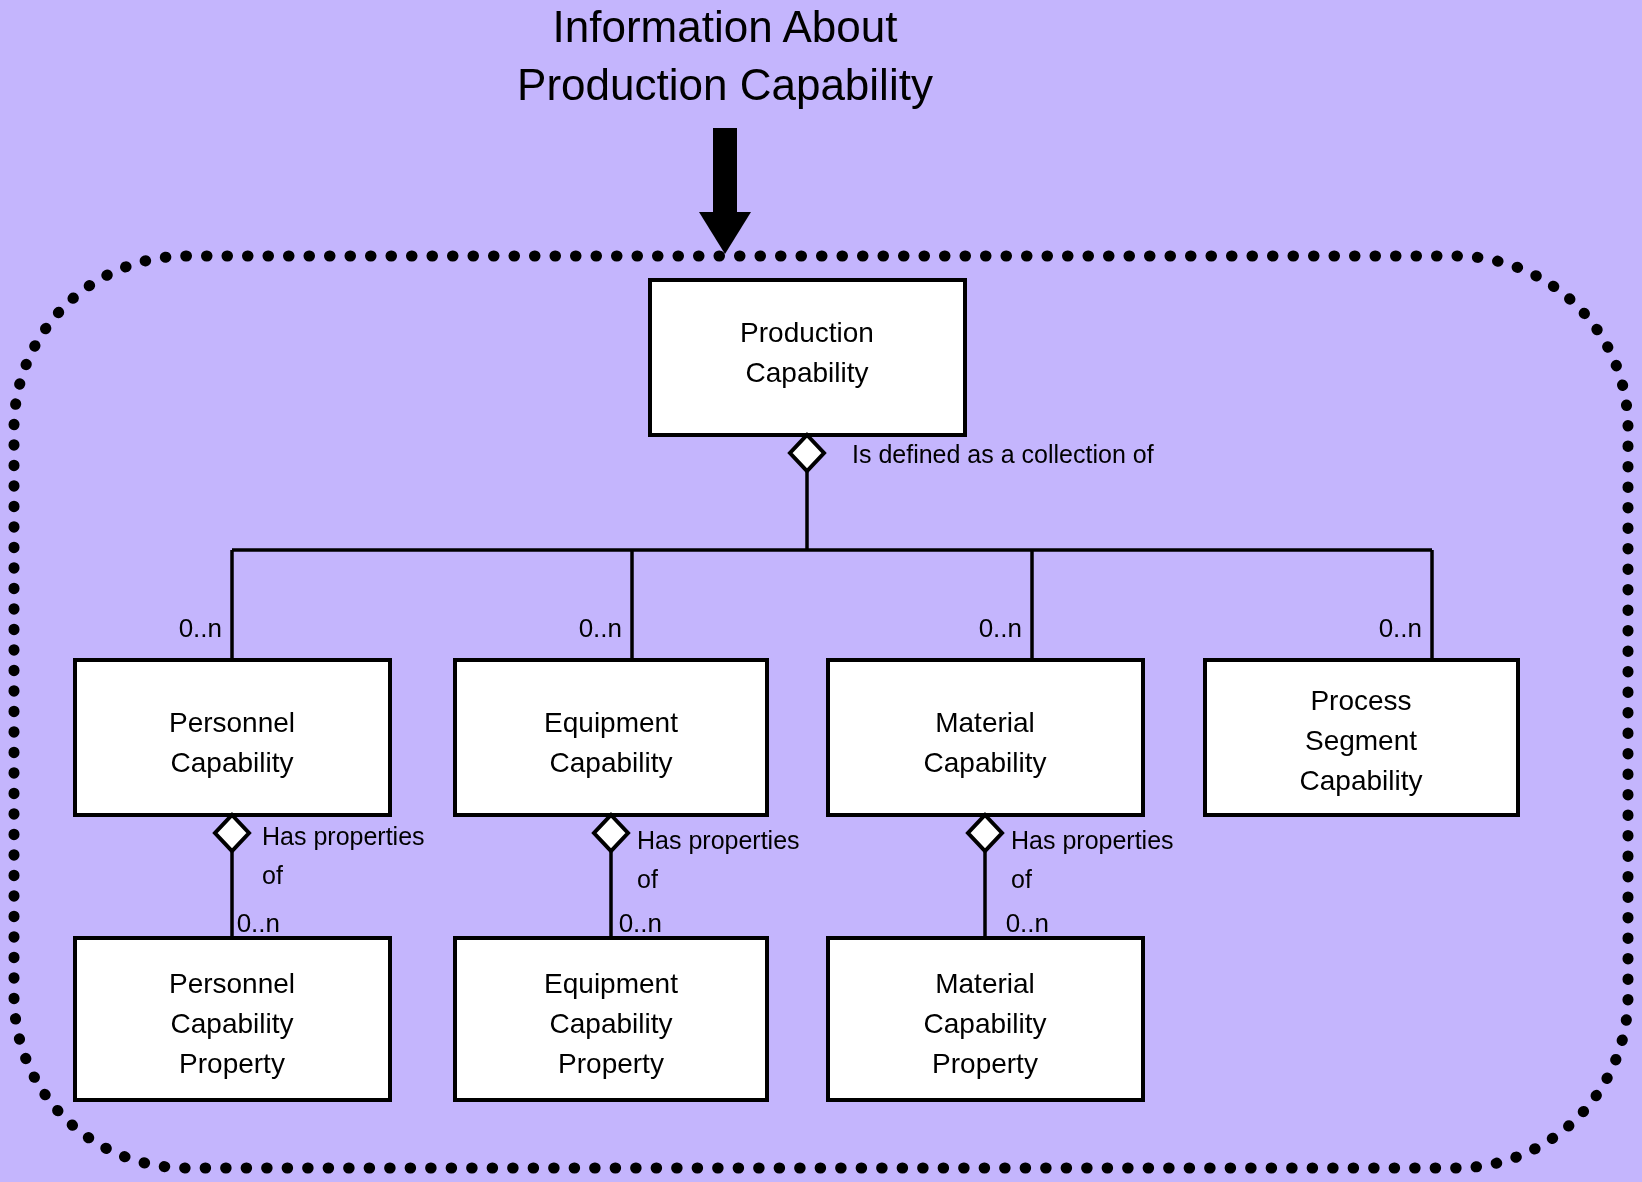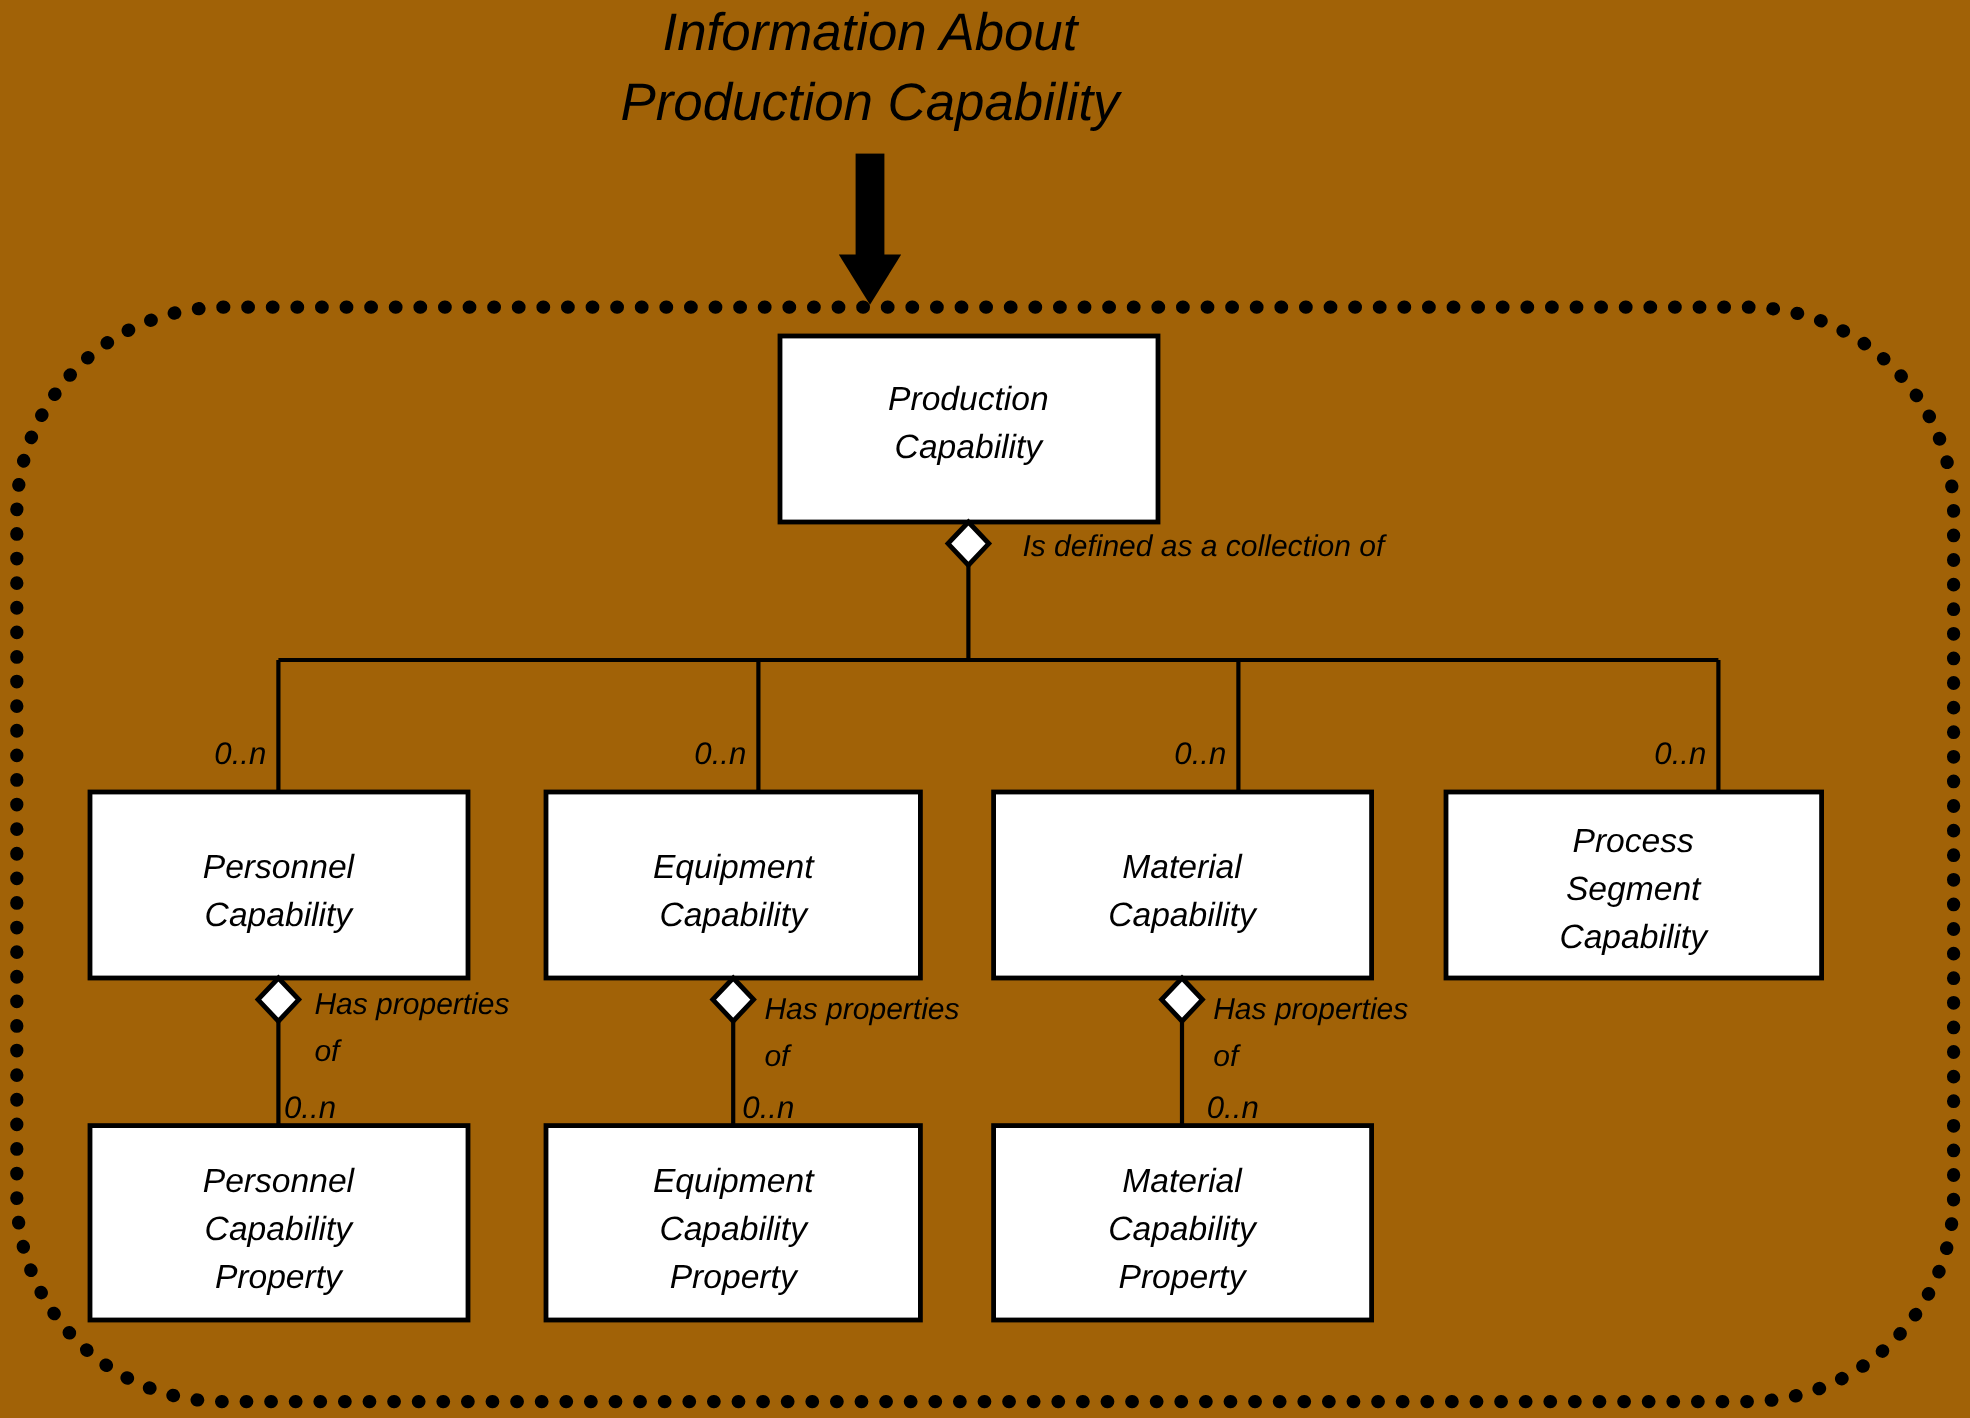--- a/index.html
+++ b/index.html
@@ -10,22 +10,21 @@
   }
   body {
     font-family: "Liberation Sans", sans-serif;
     color: #000000;
   }
   #stage {
     position: relative;
     width: 1642px;
     height: 1182px;
     overflow: hidden;
-    background: #a16207;
-    font-style: italic;
+    background: #c4b5fd;
   }
   svg#diagram {
     position: absolute;
     left: 0;
     top: 0;
     width: 1642px;
     height: 1182px;
     display: block;
   }
   .ttl {

